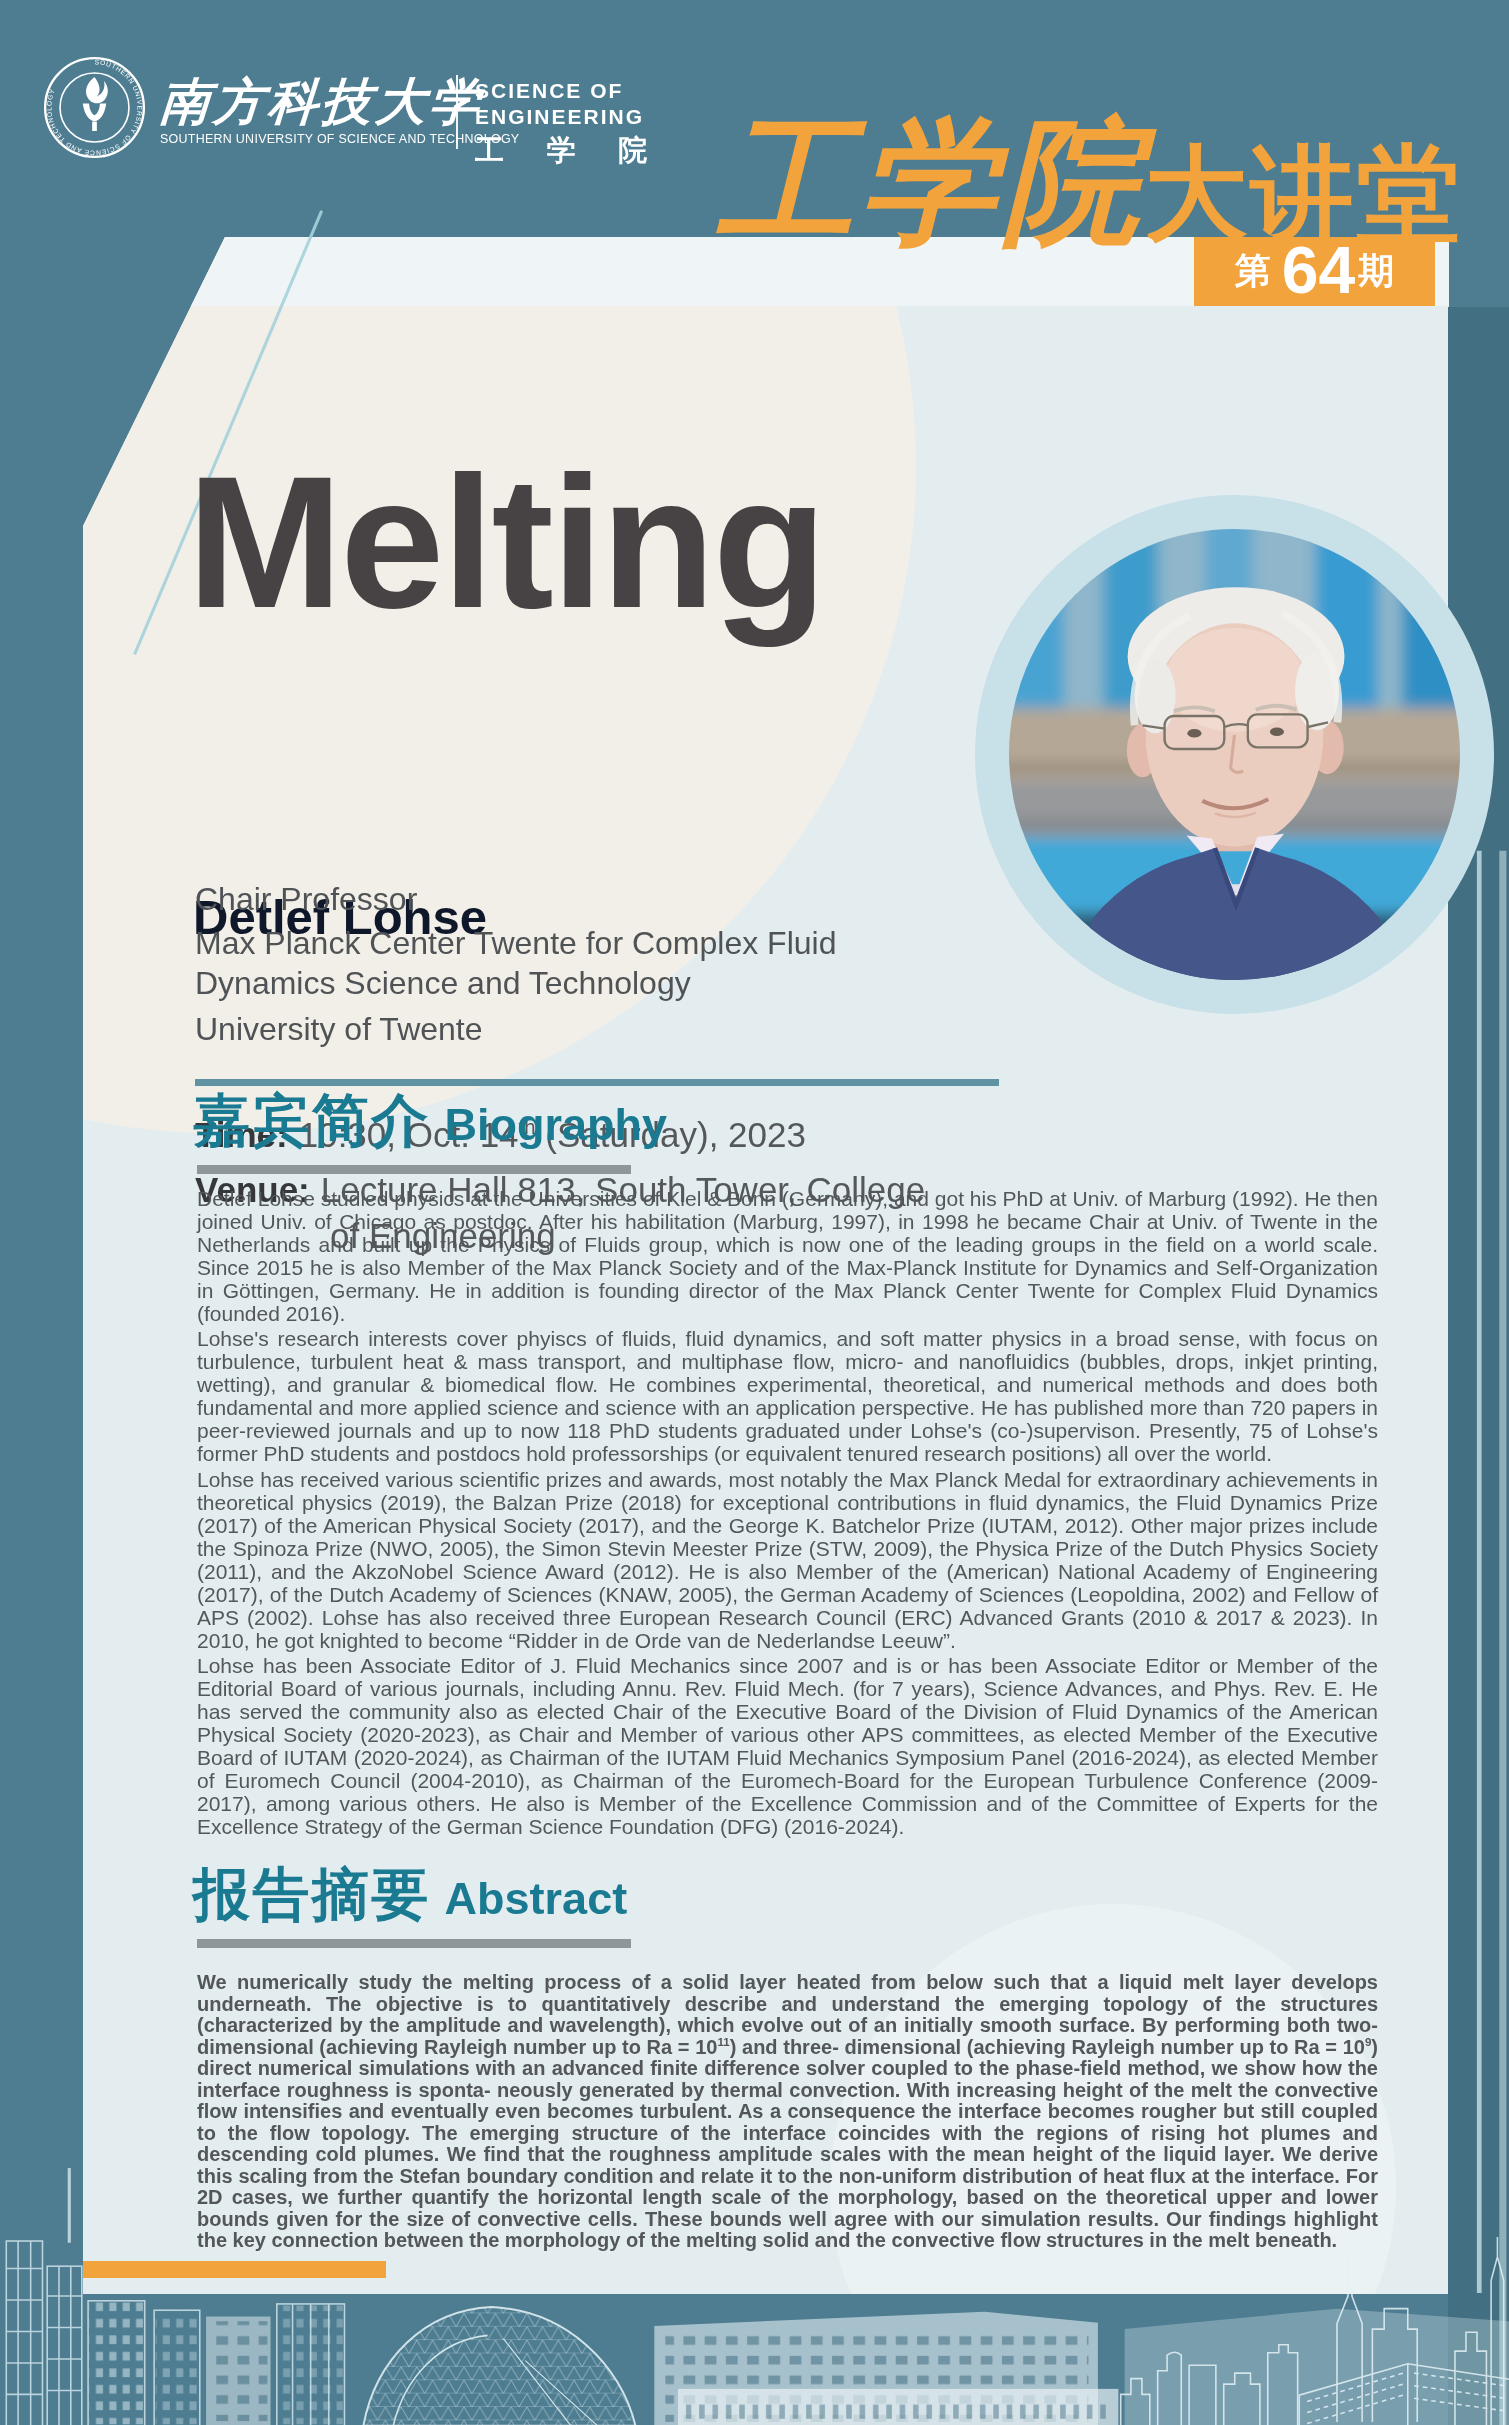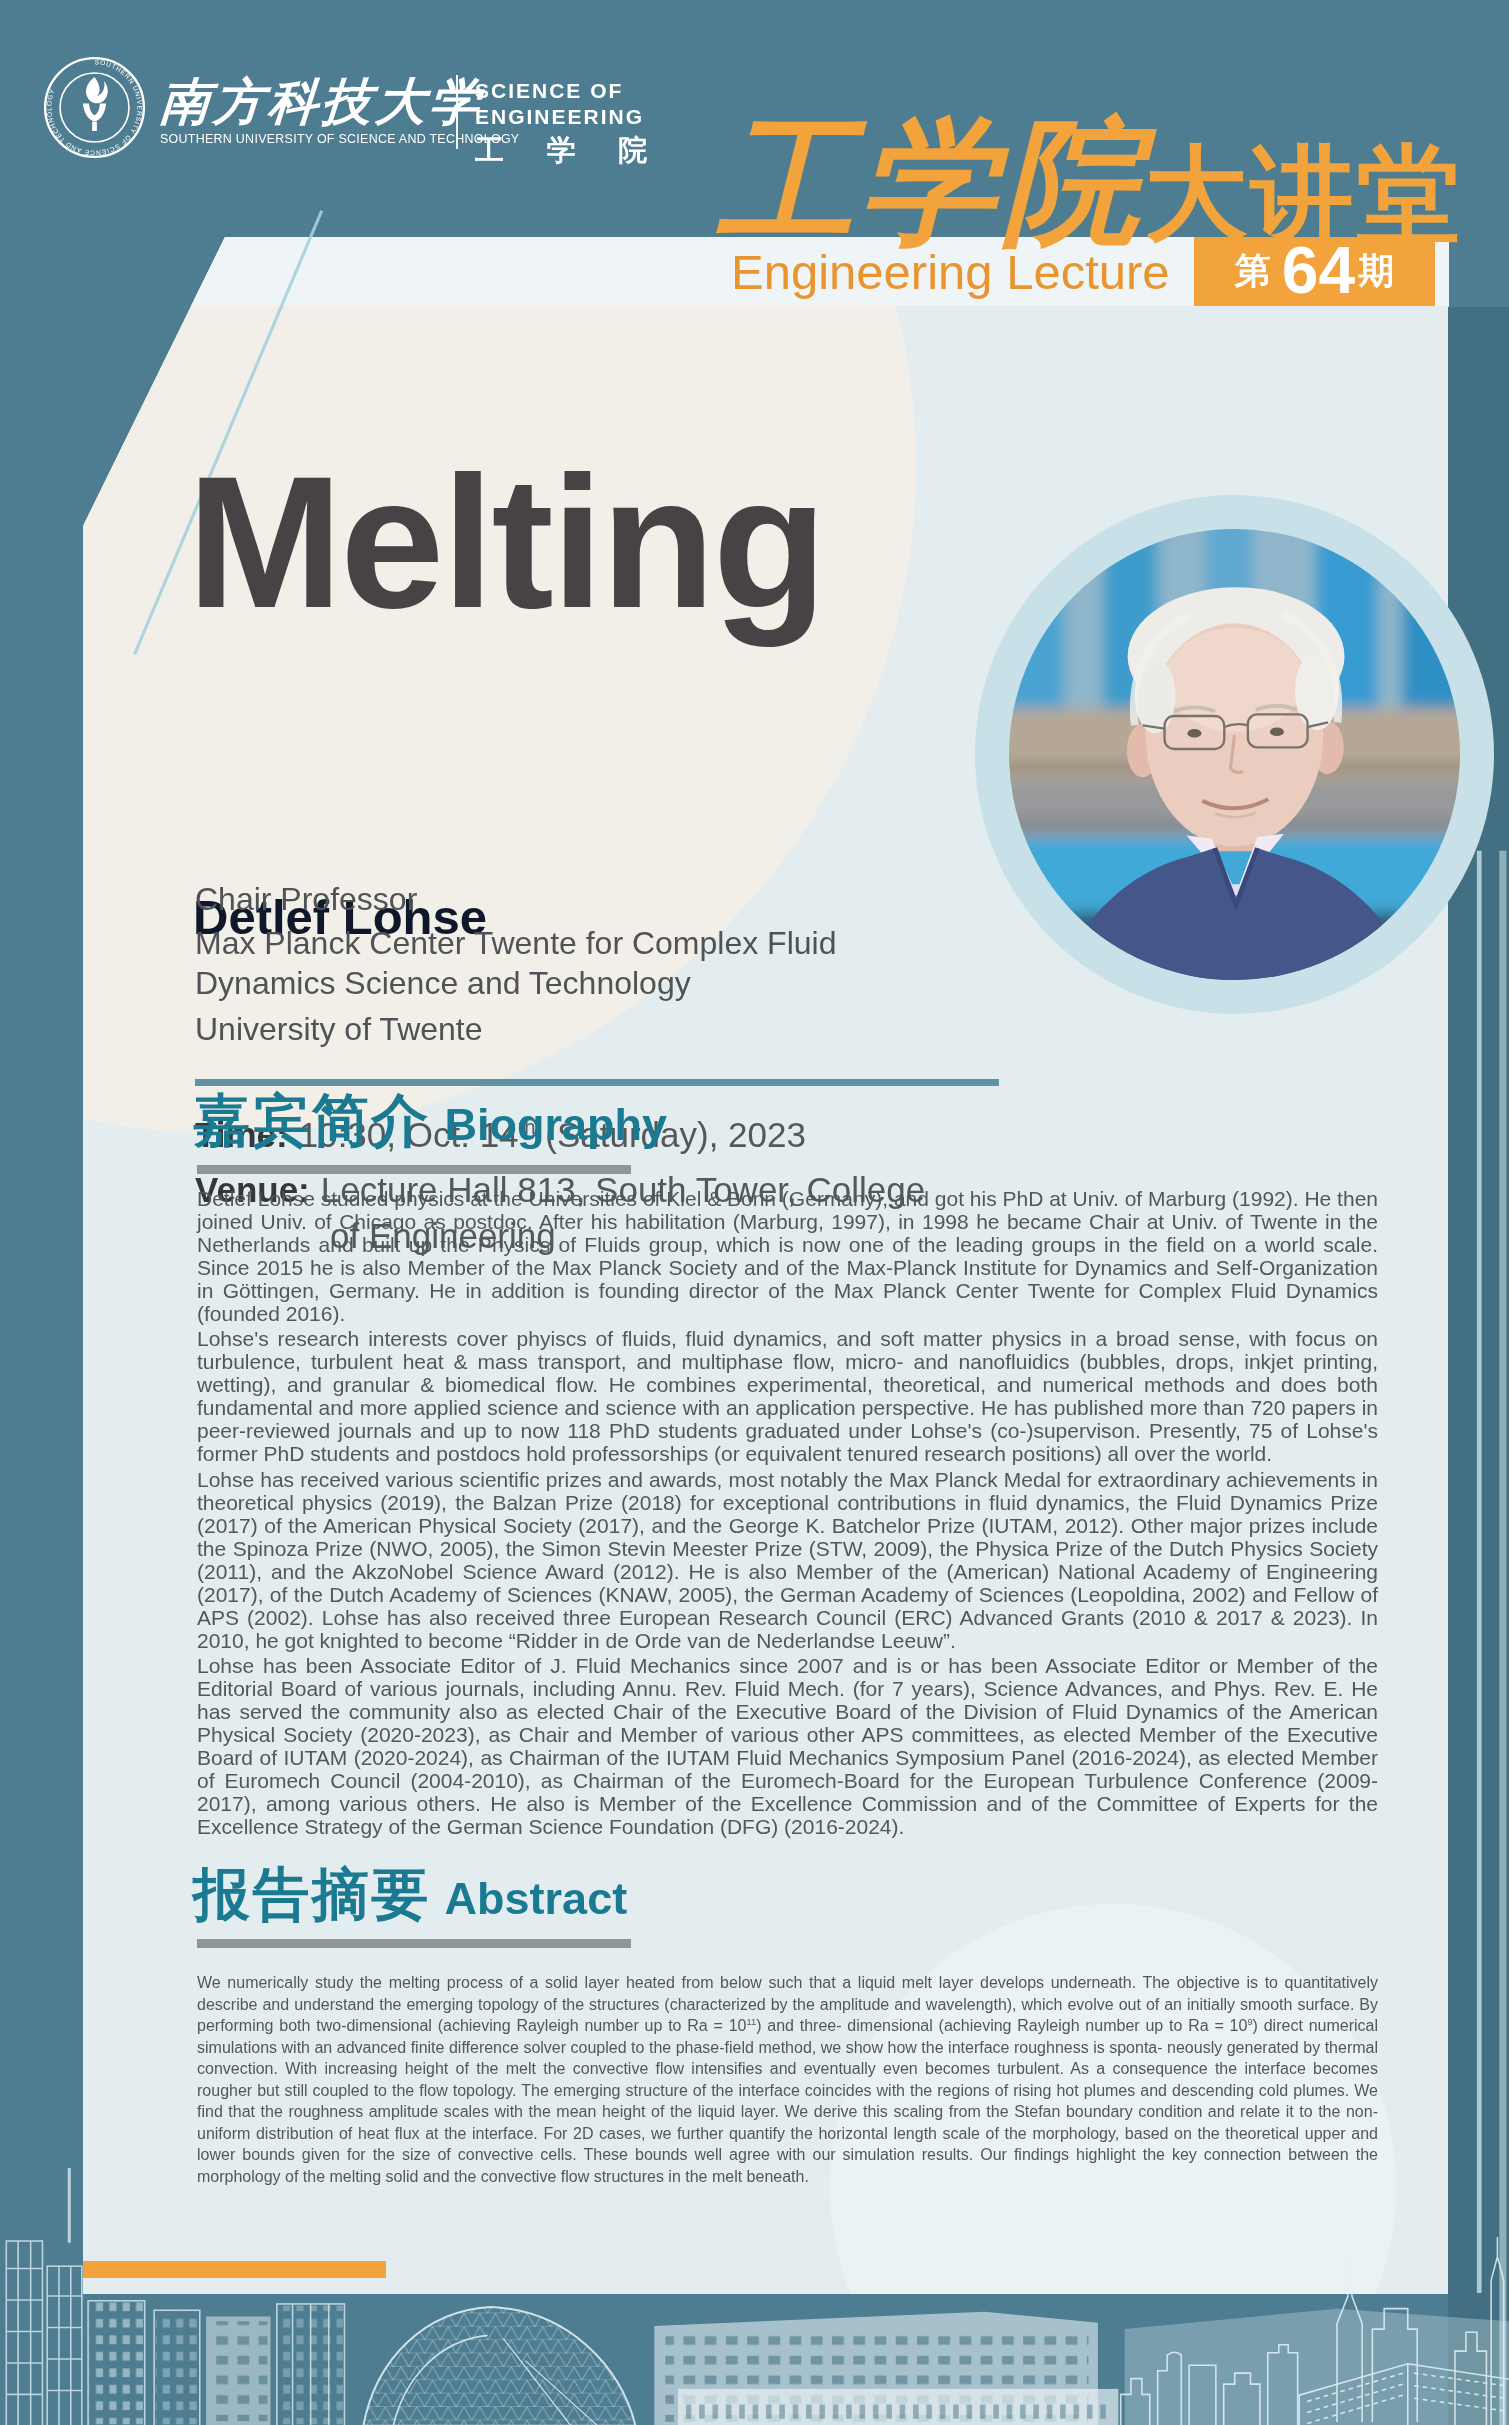--- a/index.html
+++ b/index.html
@@ -66,21 +66,21 @@
   .sec-heading .cn{font-size:57px;font-weight:900;letter-spacing:2.4px;}
   .sec-heading .en{font-size:45px;font-weight:bold;margin-left:14px;}
   .bio-heading{left:193px;top:1083px;}
   .abs-heading{left:193px;top:1857px;}
   .gray-rule{width:434px;height:9.4px;background:#8F969A;}
   .bio-rule{left:197px;top:1165px;}
   .abs-rule{left:197px;top:1939px;}
   .body-text{left:197px;width:1181px;color:#53575A;text-align:justify;}
   .bio-text{top:1187px;font-size:21px;line-height:23px;}
   .bio-text p{margin:0 0 2.4px 0;}
-  .abs-text{top:1972px;font-size:16px;line-height:21.5px;}
+  .abs-text{top:1972px;font-size:20px;line-height:21.5px;font-weight:bold;}
   .orange-bar{left:83px;top:2261px;width:303px;height:17.3px;background:#F2A33C;}
 
   .deco{pointer-events:none;}
 </style>
 </head>
 <body>
 
 <div class="poster noselect">
 
   <div class="abs card">
@@ -116,21 +116,20 @@
   <div class="abs vdivider"></div>
   <div class="abs college-en">
     <div>SCIENCE OF</div>
     <div>ENGINEERING</div>
   </div>
   <div class="abs college-cn">工 学 院</div>
 
   <div class="abs series-title">
     <span class="p1">工学院</span><span class="p2">大讲堂</span>
   </div>
-  <div class="abs lecture-en">Engineering Lecture</div>
   <div class="abs issue-block">
     <span class="pf">第</span>
     <span class="num">64</span>
     <span class="pf">期</span>
   </div>
 
   <div class="abs talk-title">Melting</div>
   <div class="abs speaker">Detlef Lohse</div>
   <div class="abs position">Chair Professor</div>
   <div class="abs affil">

